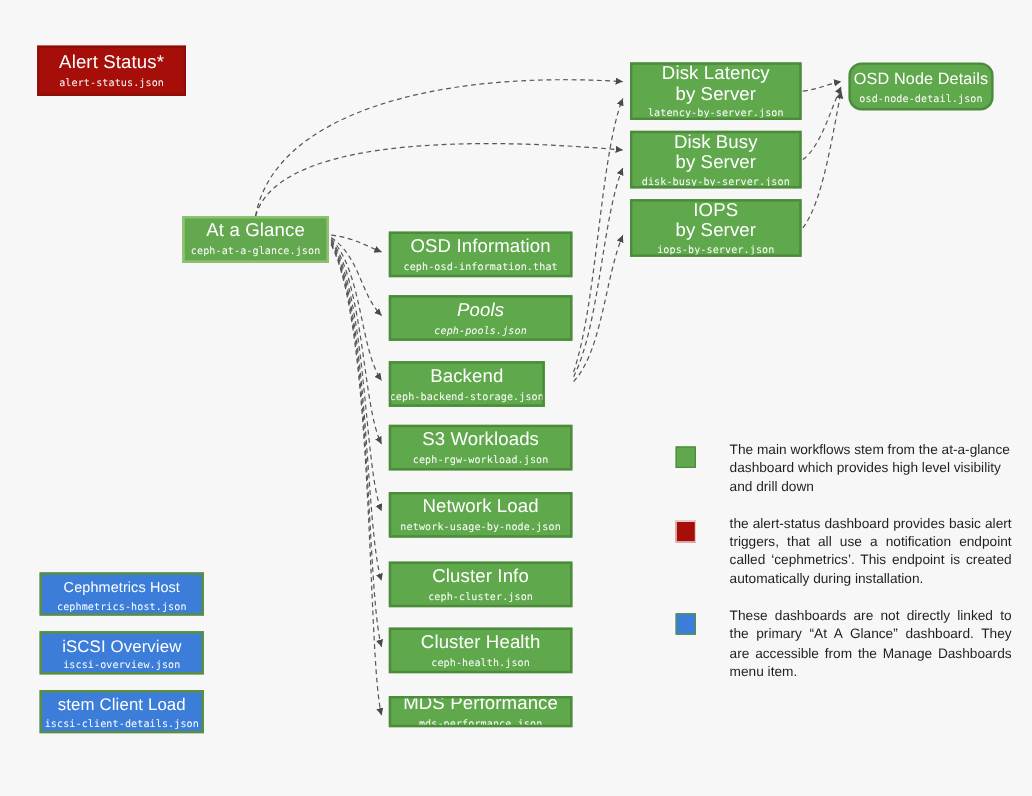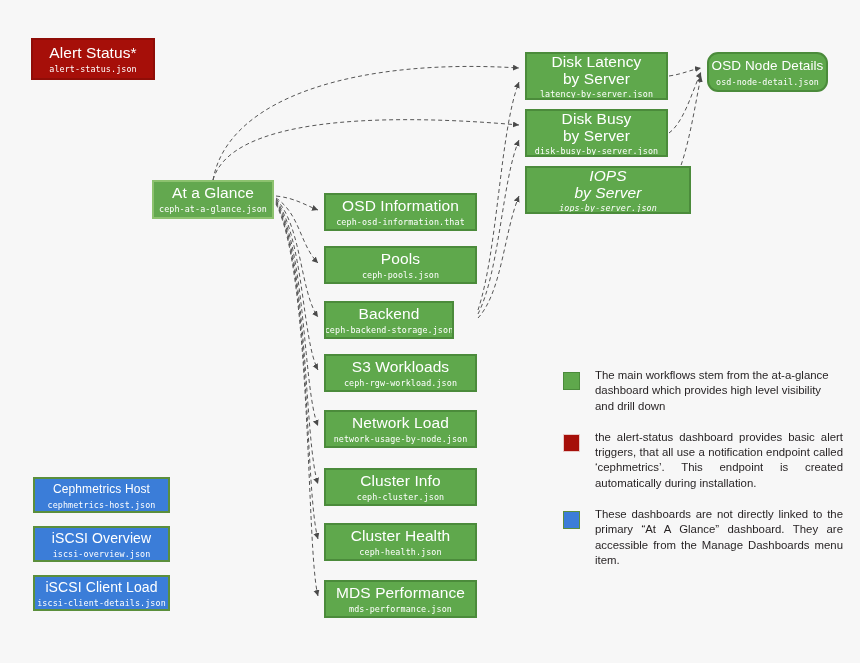--- a/index.html
+++ b/index.html
@@ -99,21 +99,21 @@
     height: 18px;
     flex: 0 0 17px;
     box-sizing: border-box;
     border: 1px solid;
     margin-top: 4px;
   }
   .swatch.green { background: #5fa84c; border-color: #4b8b3b; }
   .swatch.red   { background: #a60f09; border-color: #e8c9c7; }
   .swatch.blue  { background: #3b7dd8; border-color: #5b8f3c; }
   .legend-text {
-    margin-left: 15px;
+    margin-left: 28px;
     font-family: "Liberation Sans", sans-serif;
     font-size: 11.4px;
     line-height: 15.3px;
     color: #231f20;
   }
   .legend-text.justify { text-align: justify; }
 </style>
 </head>
 <body>
 
@@ -160,21 +160,21 @@
   <div class="node green-pale-border" style="left:152px; top:180px; width:122px; height:39px;">
     <div class="title">At a Glance</div>
     <div class="file">ceph-at-a-glance.json</div>
   </div>
 
   <div class="node green" style="left:324px; top:193px; width:153px; height:38px;">
     <div class="title">OSD Information</div>
     <div class="file">ceph-osd-information.that</div>
   </div>
 
-  <div class="node green" style="left:324px; top:246px; width:153px; height:38px;">
+  <div class="node green" style="left:324px; top:246px; width:153px; height:38px;font-style:italic;">
     <div class="title">Pools</div>
     <div class="file">ceph-pools.json</div>
   </div>
 
   <div class="node green" style="left:324px; top:301px; width:130px; height:38px;">
     <div class="title">Backend</div>
     <div class="file">ceph-backend-storage.json</div>
   </div>
 
   <div class="node green" style="left:324px; top:354px; width:153px; height:38px;">
@@ -190,57 +190,57 @@
   <div class="node green" style="left:324px; top:468px; width:153px; height:38px;">
     <div class="title">Cluster Info</div>
     <div class="file">ceph-cluster.json</div>
   </div>
 
   <div class="node green" style="left:324px; top:523px; width:153px; height:38px;">
     <div class="title">Cluster Health</div>
     <div class="file">ceph-health.json</div>
   </div>
 
-  <div class="node green" style="left:324px; top:580px; width:153px; height:38px;">
+  <div class="node green" style="left:324px; top:580px; width:153px; height:26px;">
     <div class="title">MDS Performance</div>
     <div class="file">mds-performance.json</div>
   </div>
 
   <div class="node green" style="left:525px; top:52px; width:143px; height:48px;">
     <div class="title two-line">Disk Latency<br>by Server</div>
     <div class="file">latency-by-server.json</div>
   </div>
 
   <div class="node green" style="left:525px; top:109px; width:143px; height:48px;">
     <div class="title two-line">Disk Busy<br>by Server</div>
     <div class="file">disk-busy-by-server.json</div>
   </div>
 
-  <div class="node green" style="left:525px; top:166px; width:166px; height:48px;font-style:italic;">
+  <div class="node green" style="left:525px; top:166px; width:143px; height:48px;">
     <div class="title two-line">IOPS<br>by Server</div>
     <div class="file">iops-by-server.json</div>
   </div>
 
   <div class="node green" style="left:707px; top:52px; width:121px; height:40px;border-radius:11px;">
     <div class="title" style="font-size:13.5px;">OSD Node Details</div>
     <div class="file">osd-node-detail.json</div>
   </div>
 
   <div class="node blue" style="left:33px; top:477px; width:137px; height:36px;">
     <div class="title" style="font-size:12px;">Cephmetrics Host</div>
     <div class="file">cephmetrics-host.json</div>
   </div>
 
   <div class="node blue" style="left:33px; top:526px; width:137px; height:36px;">
     <div class="title" style="font-size:14px;">iSCSI Overview</div>
     <div class="file">iscsi-overview.json</div>
   </div>
 
   <div class="node blue" style="left:33px; top:575px; width:137px; height:36px;">
-    <div class="title" style="font-size:14px;">iSCSI Client Load</div>
+    <div class="title" style="font-size:14px;">stem Client Load</div>
     <div class="file">iscsi-client-details.json</div>
   </div>
 
   <div class="legend">
 
     <div class="legend-row">
       <div class="swatch green"></div>
       <div class="legend-text">The main workflows stem from the at-a-glance dashboard which provides high level visibility and drill down</div>
     </div>
 

